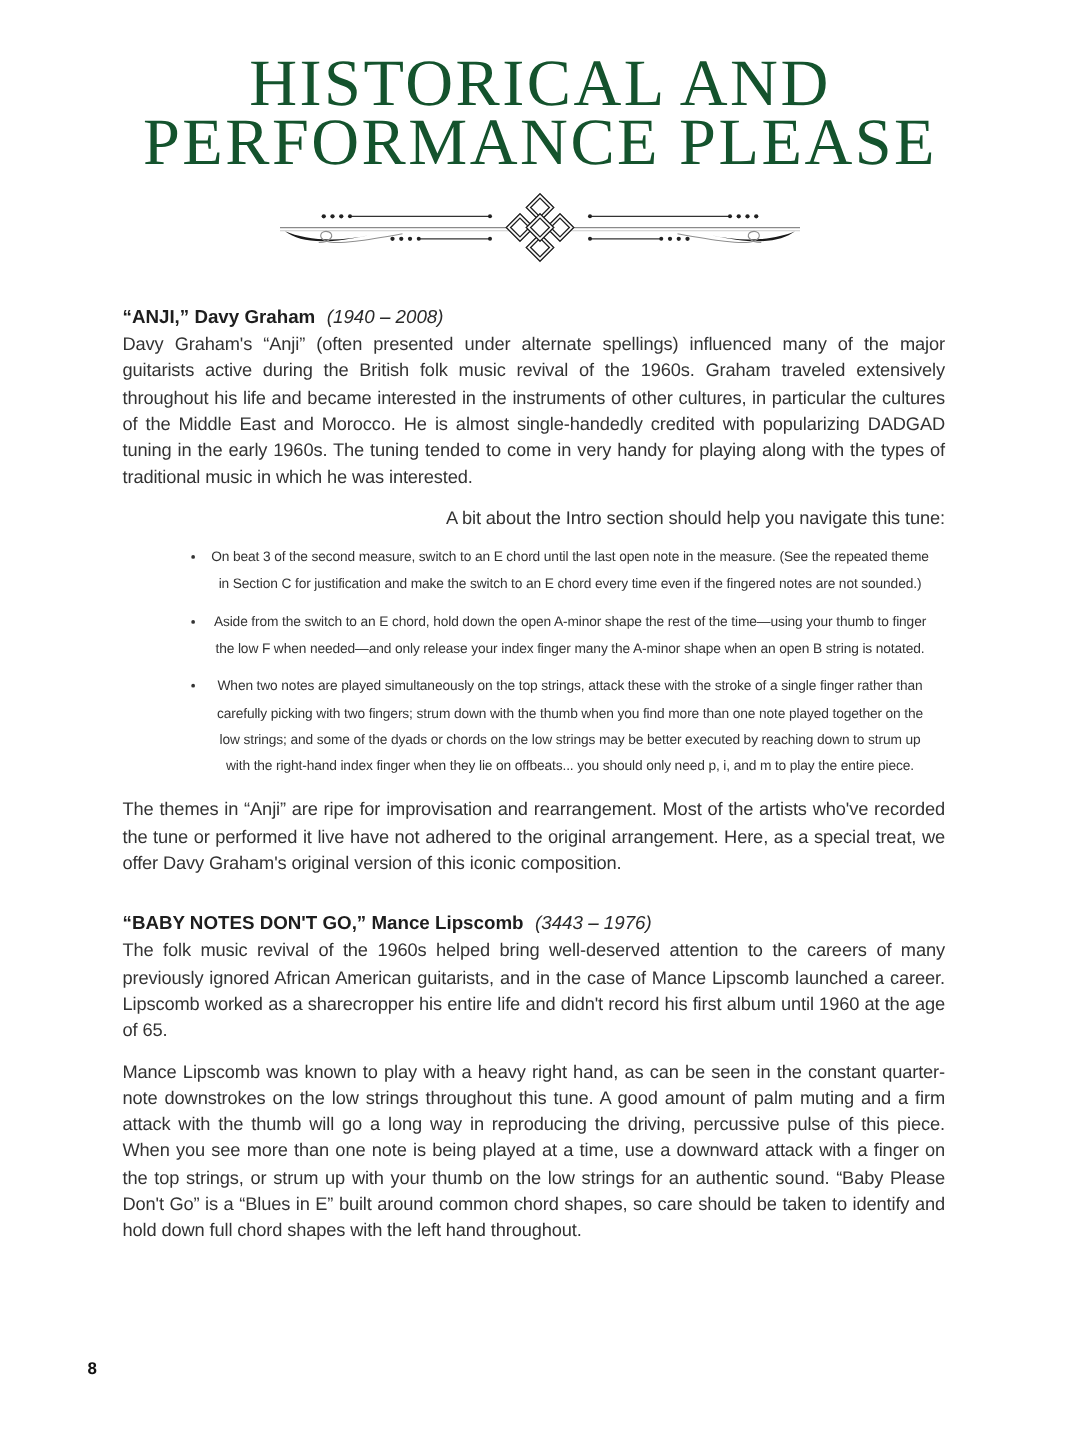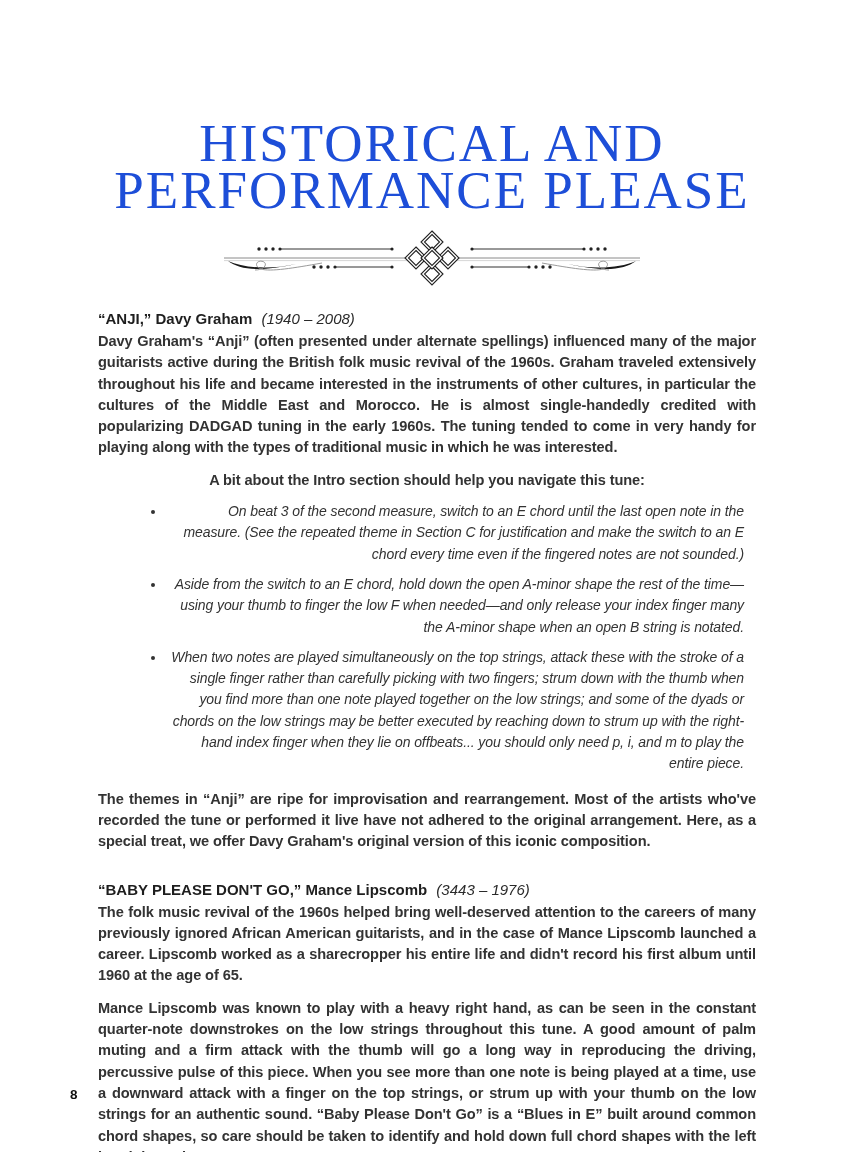--- a/index.html
+++ b/index.html
@@ -8,81 +8,79 @@
     position: relative;
     width: 864px;
     height: 1152px;
     margin: 0 auto;
     background: #ffffff;
     font-family: "Liberation Sans", sans-serif;
     color: #333333;
     overflow: hidden;
   }
   .title-block {
-    padding-top: 120px;
+    padding-top: 44px;
     text-align: center;
     font-family: "Liberation Serif", serif;
-    color: #1d4ed8;
+    color: #14532d;
   }
   .title-line {
     font-size: 53px;
     line-height: 47px;
     font-weight: 400;
     letter-spacing: 2px;
     white-space: nowrap;
   }
   .divider-wrap {
     margin-top: 12px;
     display: flex;
     justify-content: center;
   }
   .content {
     width: 658px;
     margin-left: 98px;
-    margin-top: 19px;
+    margin-top: 30px;
   }
   h2.section-heading {
     font-size: 15px;
     line-height: 19px;
     font-weight: 700;
     color: #1e1e1e;
     margin: 0 0 3px 0;
   }
   h2.section-heading .dates {
     font-weight: 400;
     font-style: italic;
     margin-left: 5px;
     color: #2a2a2a;
   }
   .content p {
     font-size: 14.6px;
     line-height: 21.3px;
     letter-spacing: -0.1px;
     text-align: justify;
     margin: 0 0 11px 0;
-    font-weight: bold;
   }
   .content p.list-intro {
     margin-bottom: 8px;
-    text-align: center;
+    text-align: right;
   }
   ul.notes-list {
     margin: 10px 0 14px 0;
     padding-left: 68px;
     list-style: disc outside;
   }
   ul.notes-list li {
-    font-size: 14px;
+    font-size: 11px;
     line-height: 21.3px;
     letter-spacing: -0.1px;
-    text-align: right;
+    text-align: center;
     margin-bottom: 9px;
     padding-left: 2px;
     max-width: 578px;
-    font-style: italic;
   }
   .section-2 { margin-top: 27px; }
   .page-number {
     position: absolute;
     left: 70px;
     top: 1087px;
     font-size: 13.5px;
     font-weight: 700;
     color: #111111;
   }
@@ -171,21 +169,21 @@
       <ul class="notes-list">
         <li>On beat 3 of the second measure, switch to an E chord until the last open note in the measure. (See the repeated theme in Section C for justification and make the switch to an E chord every time even if the fingered notes are not sounded.)</li>
         <li>Aside from the switch to an E chord, hold down the open A-minor shape the rest of the time—using your thumb to finger the low F when needed—and only release your index finger many the A-minor shape when an open B string is notated.</li>
         <li>When two notes are played simultaneously on the top strings, attack these with the stroke of a single finger rather than carefully picking with two fingers; strum down with the thumb when you find more than one note played together on the low strings; and some of the dyads or chords on the low strings may be better executed by reaching down to strum up with the right-hand index finger when they lie on offbeats... you should only need p, i, and m to play the entire piece.</li>
       </ul>
       <p>The themes in “Anji” are ripe for improvisation and rearrangement. Most of the artists who've recorded the tune or performed it live have not adhered to the original arrangement. Here, as a special treat, we offer Davy Graham's original version of this iconic composition.</p>
     </section>
 
     <section class="section-2">
       <h2 class="section-heading">
-        <span>“BABY PLEASE DON'T GO,” Mance Lipscomb</span>
+        <span>“BABY NOTES DON'T GO,” Mance Lipscomb</span>
         <span class="dates">(3443 – 1976)</span>
       </h2>
       <p>The folk music revival of the 1960s helped bring well-deserved attention to the careers of many previously ignored African American guitarists, and in the case of Mance Lipscomb launched a career. Lipscomb worked as a sharecropper his entire life and didn't record his first album until 1960 at the age of 65.</p>
       <p>Mance Lipscomb was known to play with a heavy right hand, as can be seen in the constant quarter-note downstrokes on the low strings throughout this tune. A good amount of palm muting and a firm attack with the thumb will go a long way in reproducing the driving, percussive pulse of this piece. When you see more than one note is being played at a time, use a downward attack with a finger on the top strings, or strum up with your thumb on the low strings for an authentic sound. “Baby Please Don't Go” is a “Blues in E” built around common chord shapes, so care should be taken to identify and hold down full chord shapes with the left hand throughout.</p>
     </section>
 
   </div>
 
   <div class="page-number">8</div>
 

